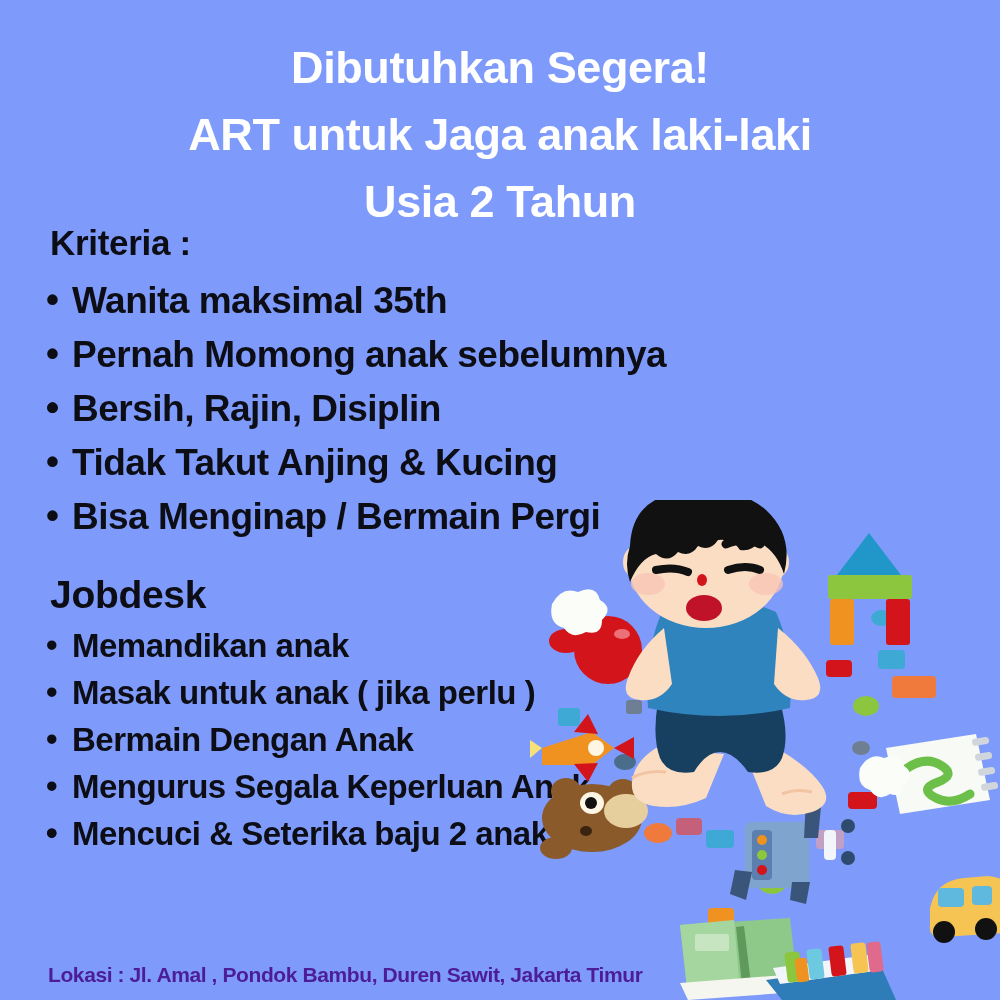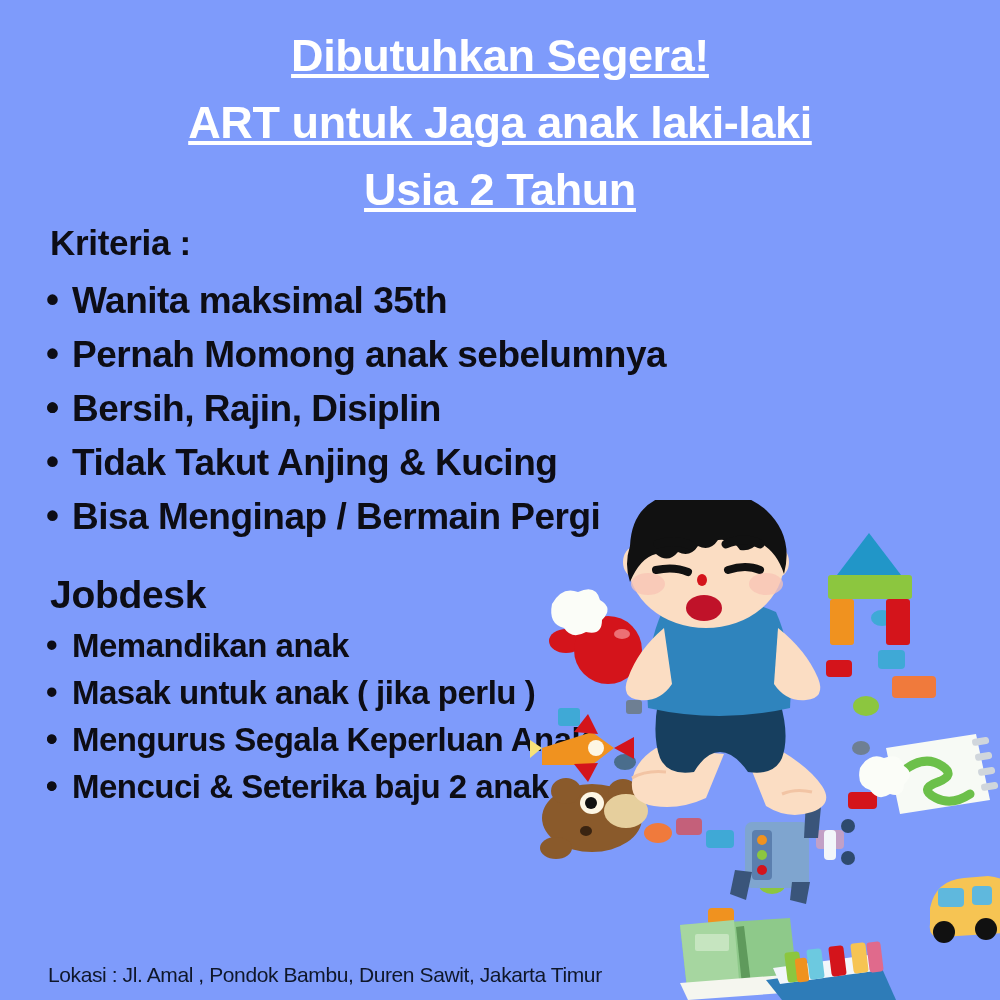--- a/index.html
+++ b/index.html
@@ -17,30 +17,29 @@
     position: relative;
     width: 1000px;
     height: 1000px;
     background: #7e9bfb;
     overflow: hidden;
   }
 
   
   .headline {
     position: absolute;
-    top: 22px;
+    top: 34px;
     left: 0;
     width: 1000px;
     text-align: center;
     color: #ffffff;
     font-weight: 700;
     font-size: 45px;
     line-height: 67px;
     letter-spacing: -0.4px;
-    text-decoration: underline;
     -webkit-font-smoothing: antialiased;
   }
   .headline .hl-line {
     display: block;
     white-space: nowrap;
   }
 
   
   .body-col {
     position: absolute;
@@ -81,23 +80,23 @@
 
   .kriteria-block { margin-bottom: 0; }
   .jobdesk-block { margin-top: 28px; }
   .jobdesk-block .section-head { font-size: 39px; line-height: 46px; }
 
   .lokasi {
     position: absolute;
     top: 963px;
     left: 48px;
     font-size: 21px;
-    font-weight: 400;
+    font-weight: 700;
     letter-spacing: -0.4px;
-    color: #0f172a;
+    color: #4c1d95;
     white-space: nowrap;
   }
 
   
   .illustration {
     position: absolute;
     right: 0;
     bottom: 0;
     width: 470px;
     height: 500px;
@@ -128,21 +127,21 @@
         <li><span class="bull">•</span><span>Tidak Takut Anjing &amp; Kucing</span></li>
         <li><span class="bull">•</span><span>Bisa Menginap / Bermain Pergi</span></li>
       </ul>
     </div>
 
     <div class="jobdesk-block">
       <p class="section-head">Jobdesk</p>
       <ul class="bullets jobdesk">
         <li><span class="bull">•</span><span>Memandikan anak</span></li>
         <li><span class="bull">•</span><span>Masak untuk anak ( jika perlu )</span></li>
-        <li><span class="bull">•</span></li>
+        <li><span class="bull">•</span><span>Bermain Dengan Anak</span></li>
         <li><span class="bull">•</span><span>Mengurus Segala Keperluan Anak</span></li>
         <li><span class="bull">•</span></li>
         <li><span class="bull">•</span><span>Mencuci &amp; Seterika baju 2 anak</span></li>
       </ul>
     </div>
 
   </div>
 
   <div class="lokasi">Lokasi : Jl. Amal , Pondok Bambu, Duren Sawit, Jakarta Timur</div>
 

